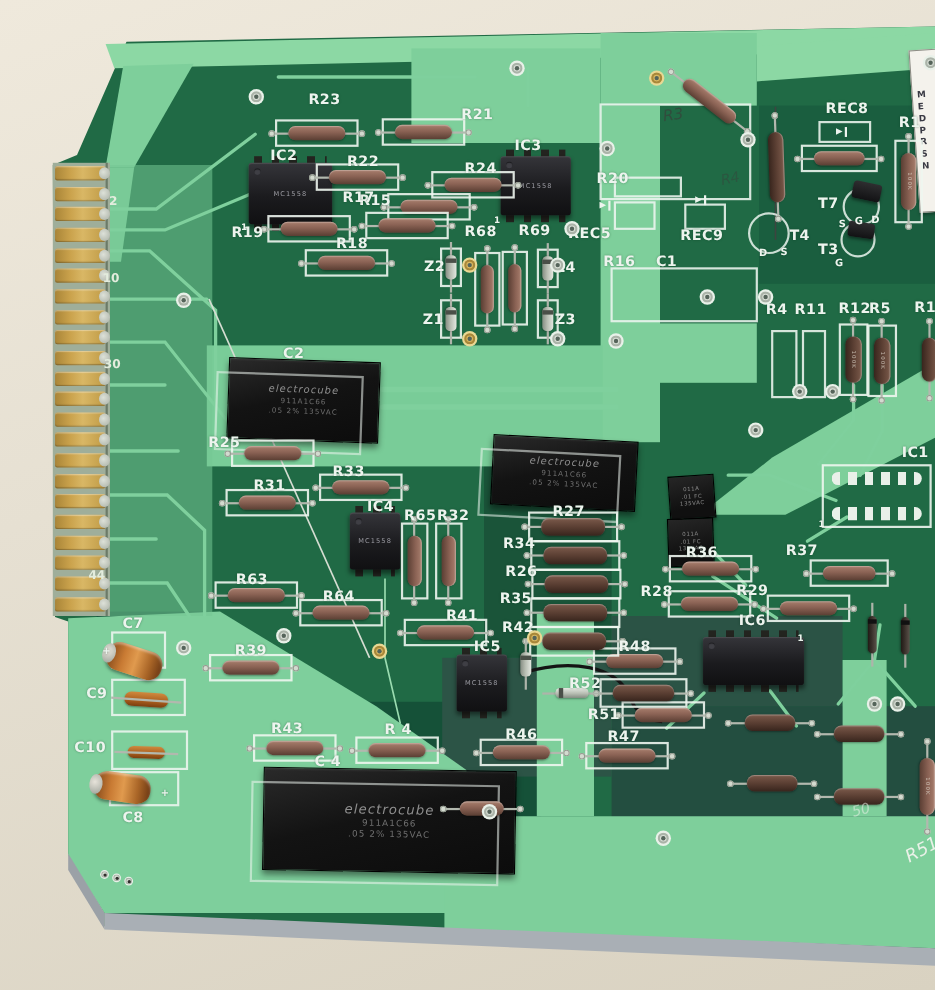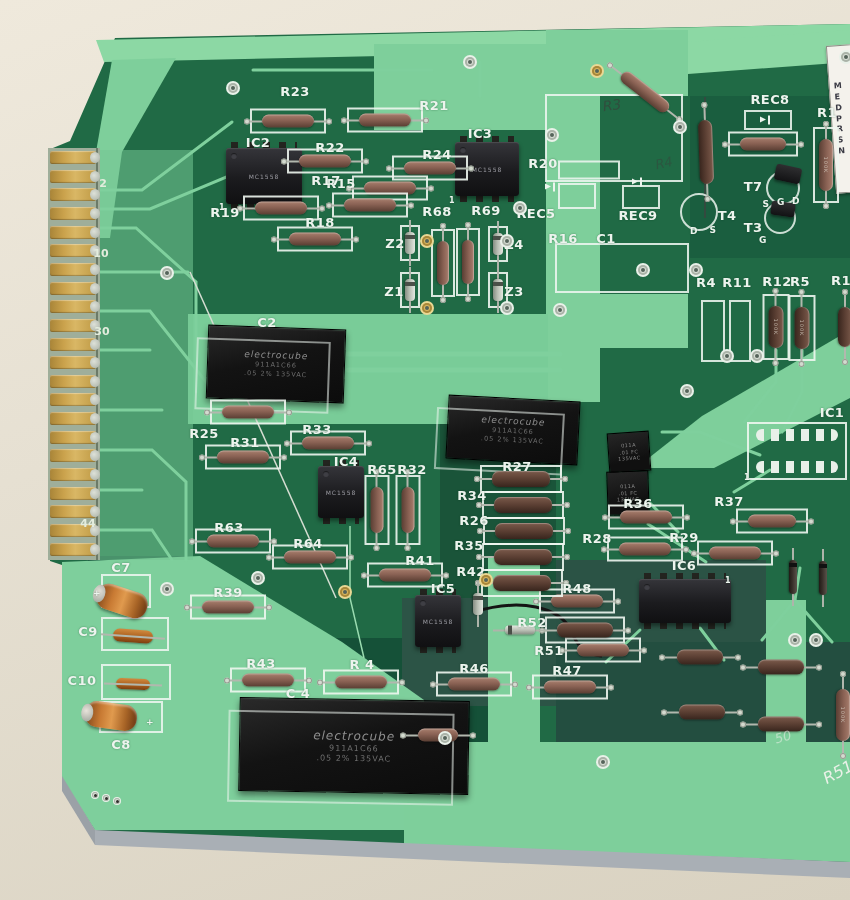--- a/index.html
+++ b/index.html
@@ -580,42 +580,42 @@
       <div class="c c-label" style="left: 258px; top: 142px;">IC2</div>
       <div class="c c-label" style="left: 330px; top: 147px;">R22</div>
       <div class="c c-label" style="left: 480px; top: 133px;">IC3</div>
       <div class="c c-label" style="left: 437px; top: 154px;">R24</div>
       <div class="c c-label" style="left: 341px; top: 183px;">R15</div>
       <div class="c c-label" style="left: 326px; top: 180px;">R17</div>
       <div class="c c-label" style="left: 225px; top: 212px; text-align: right;">R19</div>
       <div class="c c-label" style="left: 320px; top: 222px;">R18</div>
       <div class="c c-label" style="left: 437px; top: 211px;">R68</div>
       <div class="c c-label" style="left: 486px; top: 210px;">R69</div>
-      <div class="c c-label" style="left: 543px; top: 163px;">R20</div>
+      <div class="c c-label" style="left: 557px; top: 163px;">R20</div>
       <div class="c c-label" style="left: 536px; top: 213px;">REC5</div>
       <div class="c c-label" style="left: 638px; top: 215px;">REC9</div>
       <div class="c c-label" style="left: 563px; top: 238px;">R16</div>
       <div class="c c-label" style="left: 606px; top: 238px;">C1</div>
       <div class="c c-label" style="left: 770px; top: 99px;">REC8</div>
       <div class="c c-label" style="left: 827px; top: 112px;">R1</div>
       <div class="c c-label" style="left: 753px; top: 186px;">T7</div>
       <div class="c c-label" style="left: 727px; top: 215px;">T4</div>
       <div class="c c-label" style="left: 753px; top: 227px;">T3</div>
       <div class="c c-label sm" style="left: 694px; top: 231px;">D</div>
       <div class="c c-label sm" style="left: 713px; top: 230px;">S</div>
       <div class="c c-label sm" style="left: 766px; top: 204px;">S</div>
       <div class="c c-label sm" style="left: 781px; top: 202px;">G</div>
       <div class="c c-label sm" style="left: 796px; top: 201px;">D</div>
       <div class="c c-label sm" style="left: 763px; top: 240px;">G</div>
       <div class="c c-label" style="left: 395px; top: 243px;">Z2</div>
       <div class="c c-label" style="left: 514px; top: 244px;">Z4</div>
       <div class="c c-label" style="left: 394px; top: 291px;">Z1</div>
       <div class="c c-label" style="left: 514px; top: 291px;">Z3</div>
       <div class="c c-label" style="left: 267px; top: 322px;">C2</div>
-      <div class="c c-label" style="left: 204px; top: 403px; margin-top: 30px;">R25</div>
+      <div class="c c-label" style="left: 204px; top: 403px;">R25</div>
       <div class="c c-label" style="left: 245px; top: 442px;">R31</div>
       <div class="c c-label" style="left: 317px; top: 429px;">R33</div>
       <div class="c c-label" style="left: 346px; top: 461px;">IC4</div>
       <div class="c c-label" style="left: 382px; top: 469px;">R65</div>
       <div class="c c-label" style="left: 412px; top: 469px;">R32</div>
       <div class="c c-label" style="left: 229px; top: 527px;">R63</div>
       <div class="c c-label" style="left: 308px; top: 543px;">R64</div>
       <div class="c c-label" style="left: 420px; top: 560px;">R41</div>
       <div class="c c-label" style="left: 228px; top: 592px;">R39</div>
       <div class="c c-label" style="left: 517px; top: 466px;">R27</div>

